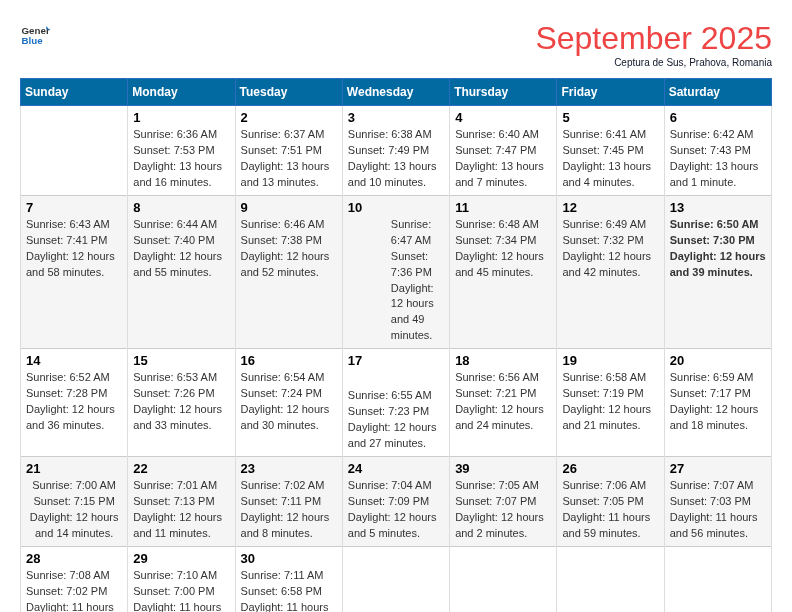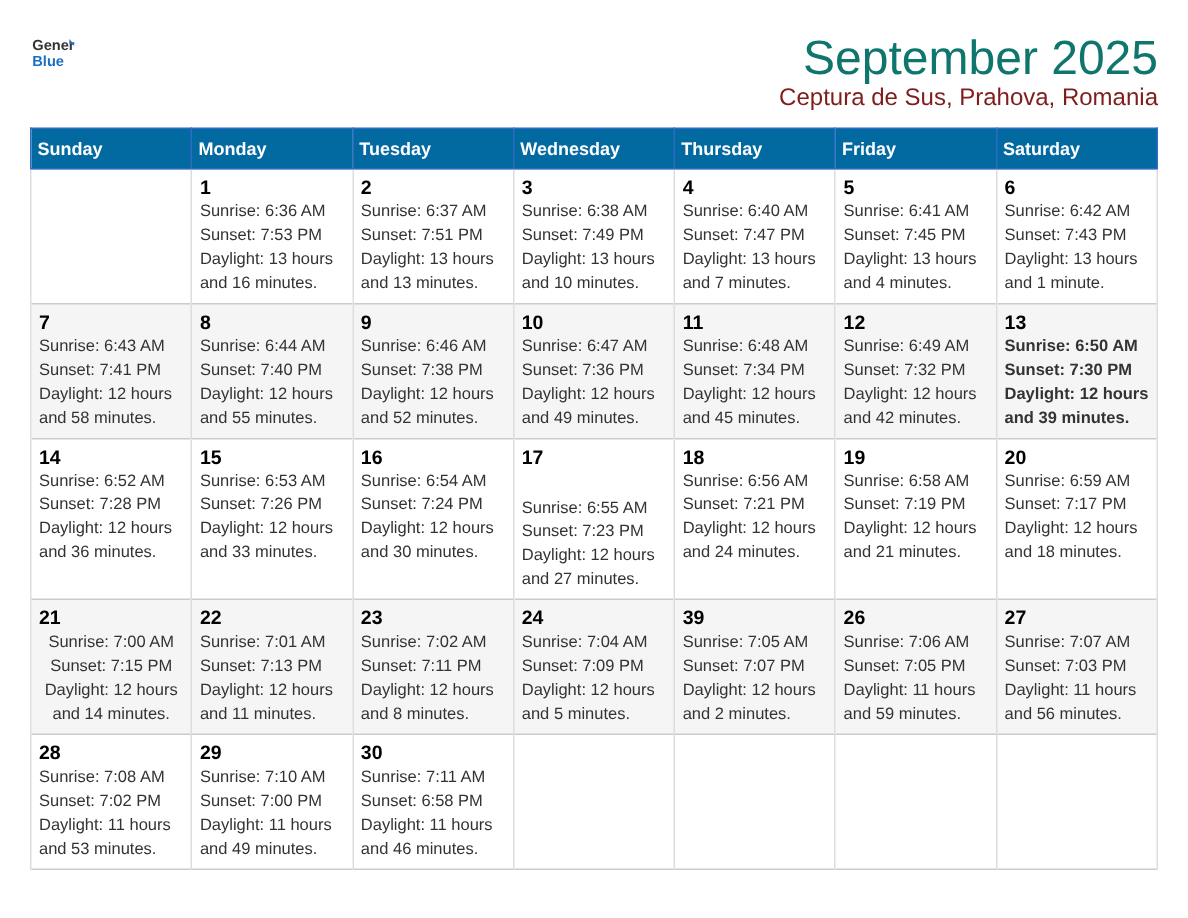--- a/index.html
+++ b/index.html
@@ -24,25 +24,25 @@
     .logo-icon {
       width: 30px;
       height: 30px;
     }
     .title-block {
       text-align: right;
     }
     .month-title {
       font-size: 32px;
       font-weight: normal;
-      color: #0f766e;
+      color: #ef4444;
     }
     .subtitle {
-      font-size: 16px;
-      color: #7f1d1d;
+      font-size: 10px;
+      color: #0f172a;
     }
     table {
       width: 100%;
       border-collapse: collapse;
       font-size: 11px;
     }
     thead tr {
       background-color: #0369a1;
       color: #fff;
     }
@@ -178,21 +178,21 @@
         </td>
         <td>
           <span class="day-number">9</span>
           <div class="day-info" style="white-space: pre-line;">Sunrise: 6:46 AM
 Sunset: 7:38 PM
 Daylight: 12 hours
 and 52 minutes.</div>
         </td>
         <td>
           <span class="day-number">10</span>
-          <div class="day-info" style="white-space: pre-line;">Sunrise: 6:47 AM
+          <div class="day-info" style="white-space: pre-line; margin-left: 43px;">Sunrise: 6:47 AM
 Sunset: 7:36 PM
 Daylight: 12 hours
 and 49 minutes.</div>
         </td>
         <td>
           <span class="day-number">11</span>
           <div class="day-info" style="white-space: pre-line;">Sunrise: 6:48 AM
 Sunset: 7:34 PM
 Daylight: 12 hours
 and 45 minutes.</div>

